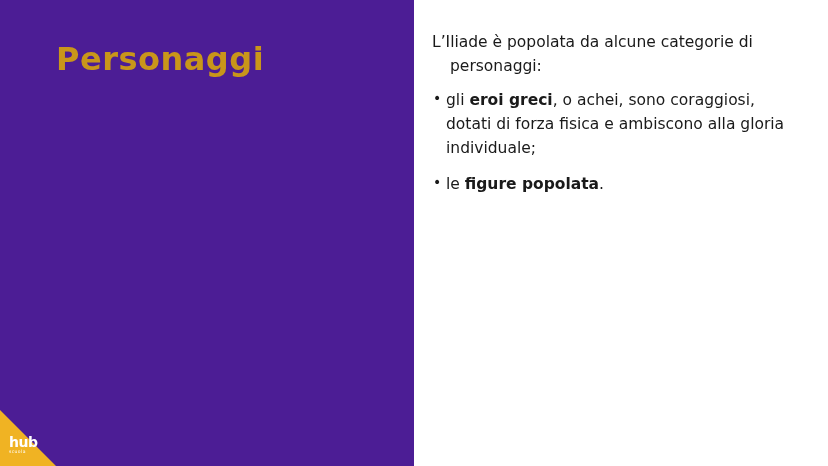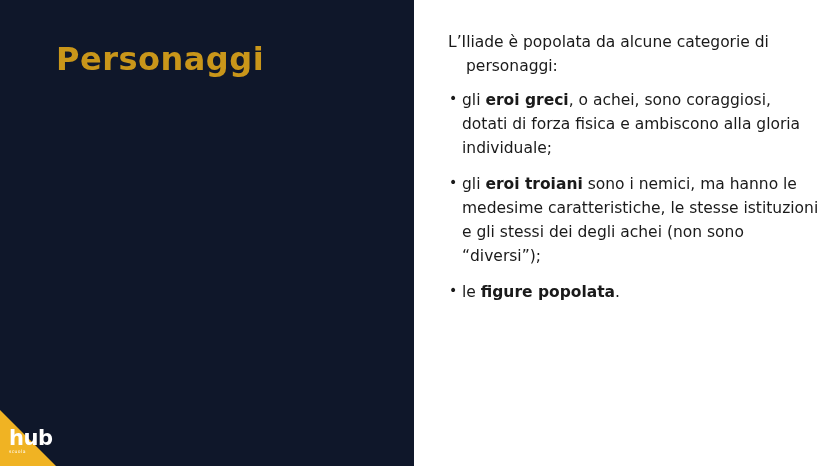--- a/index.html
+++ b/index.html
@@ -19,21 +19,21 @@
     height: 466px;
     background: #ffffff;
     overflow: hidden;
   }
   .left-panel {
     position: absolute;
     left: 0;
     top: 0;
     width: 414px;
     height: 466px;
-    background: #0f172a;
+    background: #4c1d95;
   }
   .slide-title {
     position: absolute;
     left: 56px;
     top: 40px;
     width: 340px;
     font-size: 32px;
     font-weight: bold;
     color: #c9961a;
     letter-spacing: 0.5px;
@@ -49,32 +49,32 @@
     border-top: 56px solid transparent;
   }
   .logo {
     position: absolute;
     left: 9px;
     bottom: 12px;
     color: #ffffff;
     line-height: 1;
   }
   .logo-main {
-    font-size: 21px;
+    font-size: 14px;
     font-weight: bold;
     letter-spacing: -0.5px;
   }
   .logo-sub {
     font-size: 4.5px;
     letter-spacing: 0.4px;
     margin-top: 1px;
   }
   .content {
     position: absolute;
-    left: 448px;
+    left: 432px;
     top: 30px;
     width: 372px;
     color: #1a1a1a;
     font-size: 15.5px;
     line-height: 1.55;
   }
   .intro {
     margin: 0 0 10px 0;
     padding-left: 18px;
     text-indent: -18px;
@@ -119,21 +119,18 @@
     </div>
   </div>
 
   <div class="content">
     <p class="intro">L’Iliade è popolata da alcune categorie di personaggi:</p>
     <ul class="bullet-list">
       <li>
         <span>gli </span><b>eroi greci</b><span>, o achei, sono coraggiosi, dotati di forza fisica e ambiscono alla gloria individuale;</span>
       </li>
       <li>
-        <span>gli </span><b>eroi troiani</b><span> sono i nemici, ma hanno le medesime caratteristiche, le stesse istituzioni e gli stessi dei degli achei (non sono “diversi”);</span>
-      </li>
-      <li>
         <span>le </span><b>figure popolata</b><span>.</span>
       </li>
     </ul>
   </div>
 
 </div>
 
 </body></html>

